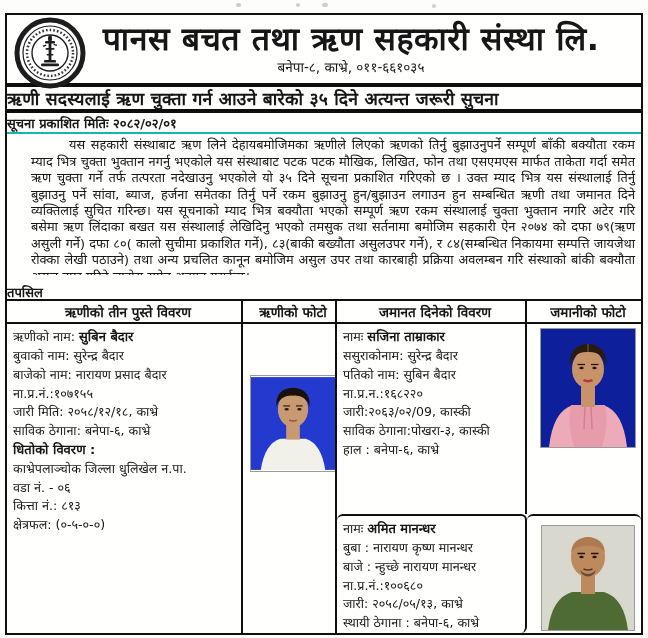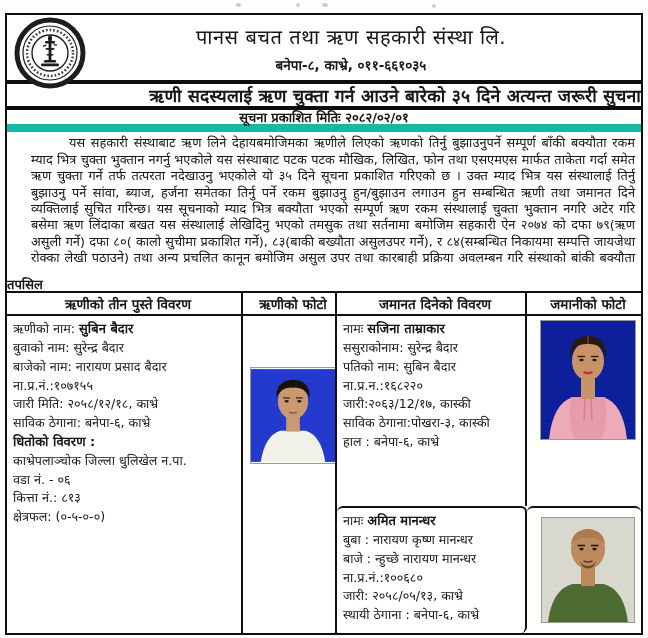--- a/index.html
+++ b/index.html
@@ -13,43 +13,43 @@
   .frag.f2 { left:296px; width:4px; }
   .frag.f3 { left:322px; width:6px; }
   .frag.f4 { left:432px; width:4px; top:4px; }
 
   .doc { position:absolute; top:13px; left:5px; width:638px; height:622px; border:2px solid #101010; background:#fffffe; display:flex; flex-direction:column; }
 
   
   .header { height:76px; border-bottom:4px solid #0d0d0d; position:relative; display:flex; align-items:center; }
   .logo-wrap { position:absolute; left:7px; top:2px; width:72px; height:72px; }
   .header-text { flex:1; text-align:center; padding-left:54px; }
-  .org-name { font-size:20px; font-weight:normal; letter-spacing:0.5px; line-height:32px; }
-  .org-address { font-size:13.5px; font-weight:bold; margin-top:3px; }
-
-  
-  .notice-bar { height:26px; border-bottom:4px solid #0d0d0d; display:flex; align-items:center; justify-content:flex-end; }
+  .org-name { font-size:32px; font-weight:bold; letter-spacing:0.5px; line-height:32px; }
+  .org-address { font-size:13.5px; font-weight:normal; margin-top:3px; }
+
+  
+  .notice-bar { height:26px; border-bottom:4px solid #0d0d0d; display:flex; align-items:center; justify-content:flex-start; }
   .notice-bar span { font-size:17.5px; font-weight:bold; letter-spacing:0.2px; }
 
-  .date-row { height:22px; border-bottom:8px solid #14b8a6; display:flex; align-items:center; justify-content:center; }
+  .date-row { height:22px; border-bottom:2px solid #14b8a6; display:flex; align-items:center; justify-content:flex-start; }
   .date-row span { font-size:13px; font-weight:bold; }
 
   .body-text { height:148px; padding:3px 6px 0 24px; font-size:12.8px; line-height:16.4px; text-align:justify; font-weight:500; overflow:hidden; }
   .body-text p { text-indent:38px; }
 
   .tapasil { height:16px; font-weight:bold; font-size:13px;margin-top:8px; }
 
   
   .dtable { flex:1; margin:0; border-top:2px solid #101010; display:grid; grid-template-columns:236px 94px 190px 114px; grid-template-rows:23px 190px 1fr; }
   .cell { border-right:2px solid #101010; overflow:hidden;padding-left:8px; }
   .cell.last { border-right:none; }
   .th { display:flex; align-items:center; justify-content:center; font-weight:bold; font-size:13.5px; border-bottom:2px solid #101010; }
   .span-rows { grid-row:2 / 4; }
   .row2 { border-top:2px solid #101010;border-radius:6px; }
-  .details { padding:4px 4px 8px 6px; font-size:12.6px; line-height:18.8px; font-weight:500; }
+  .details { padding:4px 4px 0 6px; font-size:12.6px; line-height:18.8px; font-weight:500; }
   .details .bold { font-weight:bold; font-size:13px; }
   .photo-cell { display:flex; justify-content:center; align-items:flex-start; }
   .photo-frame { box-shadow:0 0 0 1px #9a9a9a; }
   .ph-borrower { margin-top:52px; }
   .ph-g1 { margin-top:5px; }
   .ph-g2 { margin-top:10px; }
 </style>
 </head>
 <body>
 
@@ -139,21 +139,21 @@
           <path d="M46 29.5 L53 29.5" stroke="#2a1b10" stroke-width="1.2"></path>
           <path d="M39 44 Q43 46 47 44" stroke="#8a5640" stroke-width="1.5" fill="none"></path>
         </svg>
       </div>
 
       <div class="cell details">
         <div><span>नामः </span><span class="bold">सजिना ताम्राकार</span></div>
         <div>ससुराकोनाम: सुरेन्द्र बैदार</div>
         <div>पतिको नाम: सुबिन बैदार</div>
         <div>ना.प्र.न.:१६८२२०</div>
-        <div>जारी:२०६३/12/१७, कास्की</div>
+        <div>जारी:२०६३/०२/09, कास्की</div>
         <div>साविक ठेगाना:पोखरा-३, कास्की</div>
         <div>हाल : बनेपा-६, काभ्रे</div>
       </div>
 
       <div class="cell last photo-cell">
         <svg class="photo-frame ph-g1" width="94" height="118" viewBox="0 0 94 118">
           <rect width="94" height="118" fill="#0e1f9c"></rect>
           <path d="M8 118 Q12 82 32 76 L62 76 Q82 82 86 118 Z" fill="#edaab8"></path>
           <path d="M30 76 Q26 96 33 118 L61 118 Q68 96 64 76 Z" fill="#e79cab"></path>
           <path d="M44 78 L43 100 M50 78 L51 100" stroke="#d4818f" stroke-width="1.6"></path>

